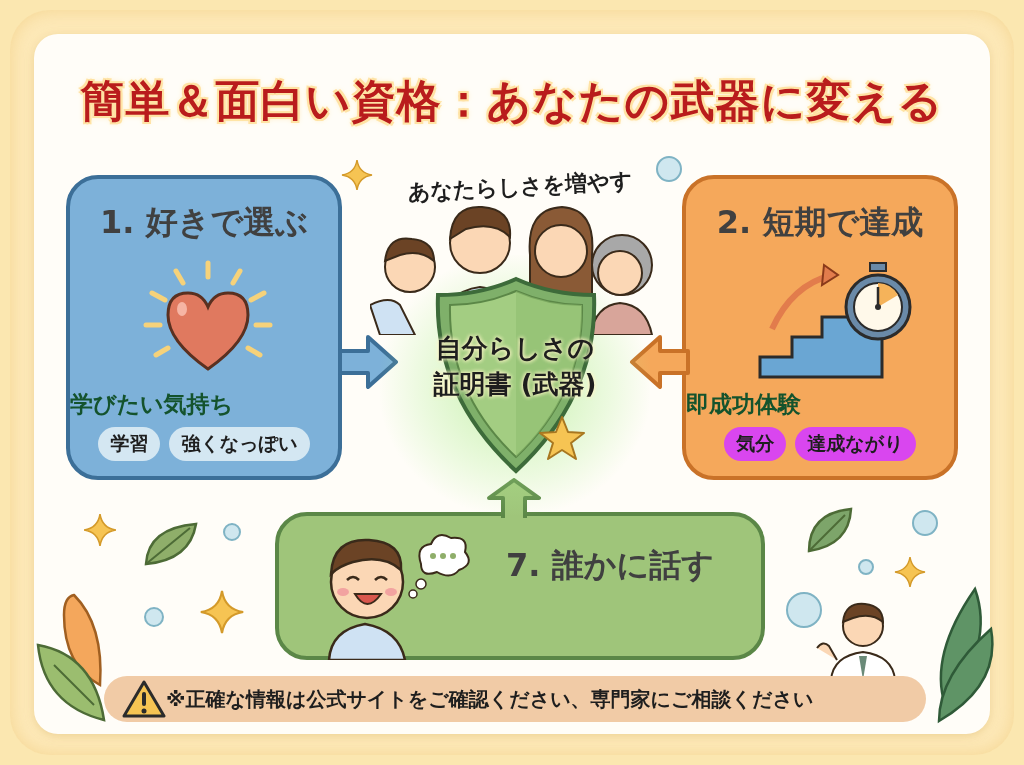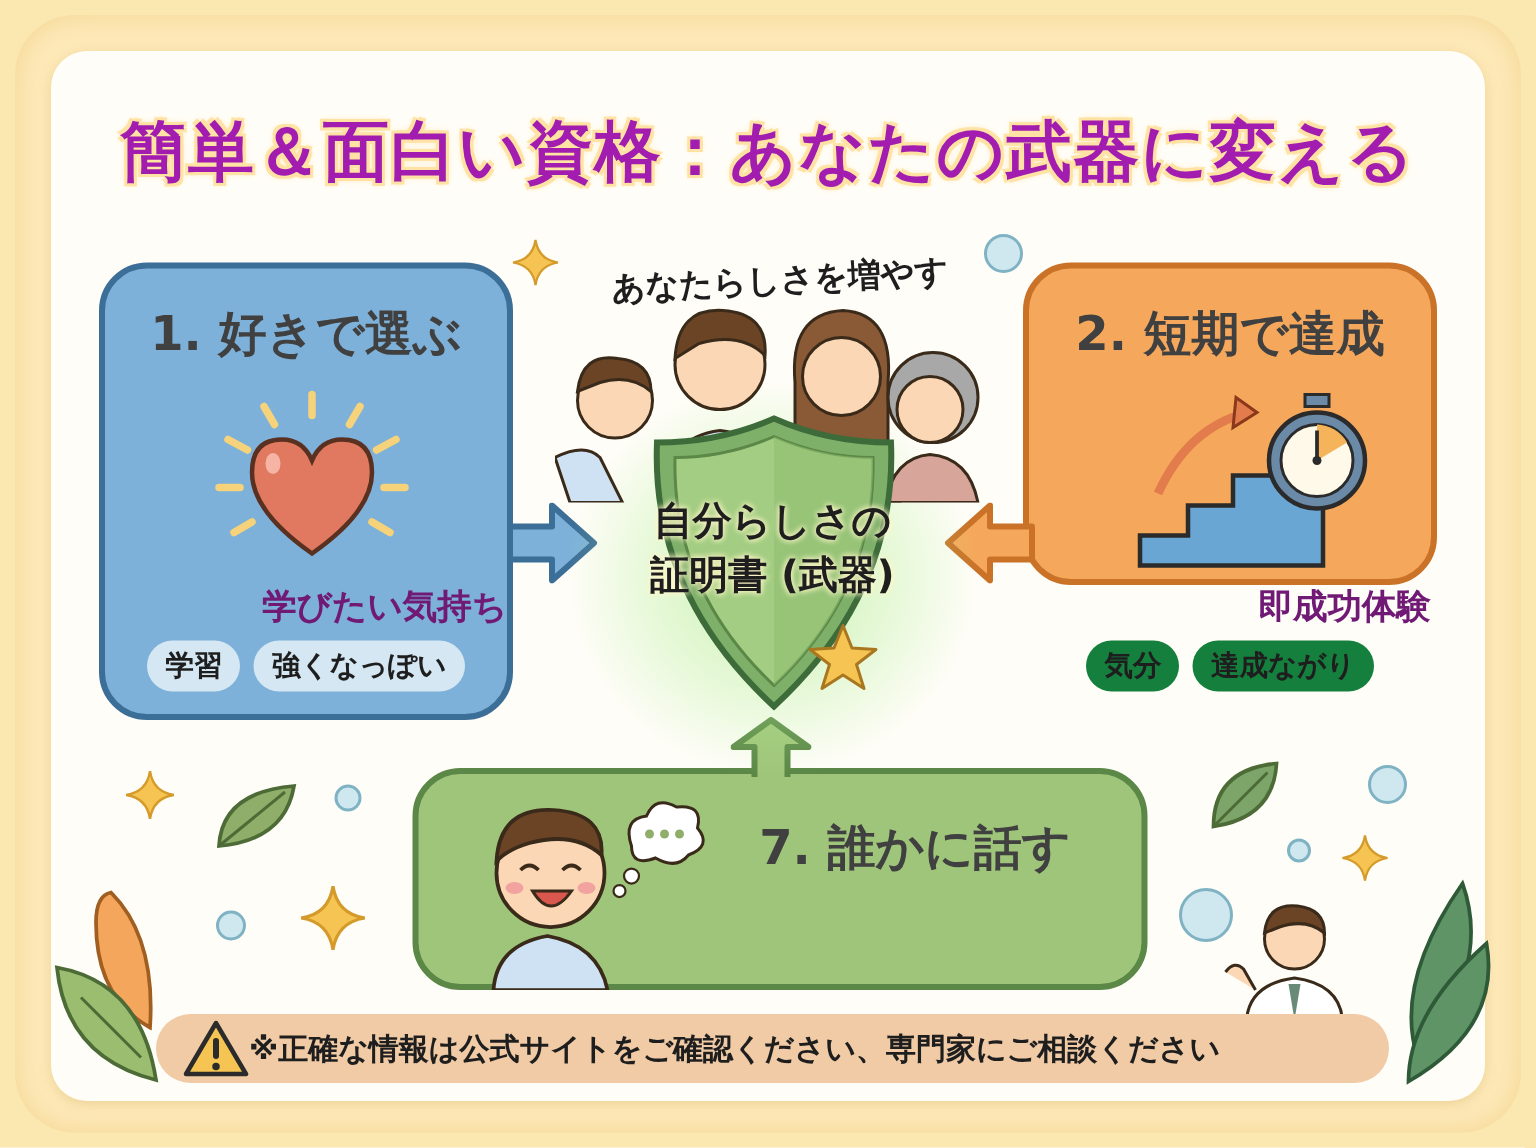--- a/index.html
+++ b/index.html
@@ -16,44 +16,44 @@
     box-shadow: inset 0 0 18px rgba(240,200,120,0.6);
   }
   .card {
     position: absolute; left: 34px; top: 34px; width: 956px; height: 700px;
     background: #fffdf8;
     border-radius: 24px;
     box-shadow: 0 2px 8px rgba(210,170,90,0.35);
   }
   .title {
     position: absolute; left: 0; top: 72px; width: 1024px; text-align: center;
-    font-size: 44px; font-weight: bold; color: #a21caf;
+    font-size: 44px; font-weight: bold; color: #b91c1c;
     letter-spacing: 1px;
     text-shadow: 0 0 3px #ffe6a8, 0 0 6px #ffe0a0, 2px 2px 0 #ffe3a5, -2px -2px 0 #ffe3a5, 2px -2px 0 #ffe3a5, -2px 2px 0 #ffe3a5;
   }
   .box {
     position: absolute; border-radius: 32px; border: 4px solid;
   }
   .box1 { left: 66px; top: 175px; width: 276px; height: 305px; background: #7db1d9; border-color: #3c6f98; }
-  .box2 { left: 682px; top: 175px; width: 276px; height: 215px; background: #f5a85b; border-color: #c97228; }
+  .box2 { left: 682px; top: 175px; width: 276px; height: 305px; background: #f5a85b; border-color: #c97228; }
   .box3 { left: 275px; top: 512px; width: 490px; height: 148px; background: #9fc57a; border-color: #5b8747; }
   .box-title {
     position: absolute; left: 0; width: 100%; text-align: center;
     font-size: 32px; font-weight: bold; color: #404040;
   }
   .box-sub {
-    position: absolute; left: 0; width: 100%; text-align: right;
-    font-size: 23px; font-weight: bold; color: #701a75;
+    position: absolute; left: 0; width: 100%; text-align: left;
+    font-size: 23px; font-weight: bold; color: #14532d;
   }
   .pill-row { position: absolute; left: 0; width: 100%; display: flex; justify-content: center; gap: 9px; align-items: flex-end; }
   .pill {
     padding: 4px 12px; border-radius: 18px; font-size: 19px; font-weight: bold; color: #1e1e1e;
   }
   .pill.blue { background: #d4e7f2; }
-  .pill.cream { background: #15803d; }
+  .pill.cream { background: #d946ef; }
   .pill.light { background: #fbe6b8; }
   .arrow { position: absolute; }
   .shield-glow {
     position: absolute; left: 380px; top: 255px; width: 270px; height: 260px;
     background: radial-gradient(ellipse at center, rgba(150,230,110,0.55) 0%, rgba(180,240,150,0.25) 50%, rgba(255,255,255,0) 72%);
   }
   .center-text {
     position: absolute; left: 390px; top: 330px; width: 250px; text-align: center;
     font-size: 26px; font-weight: bold; color: #1e1e1e; line-height: 36px;
     text-shadow: 0 0 4px #fff6c8, 0 0 4px #fff6c8;

